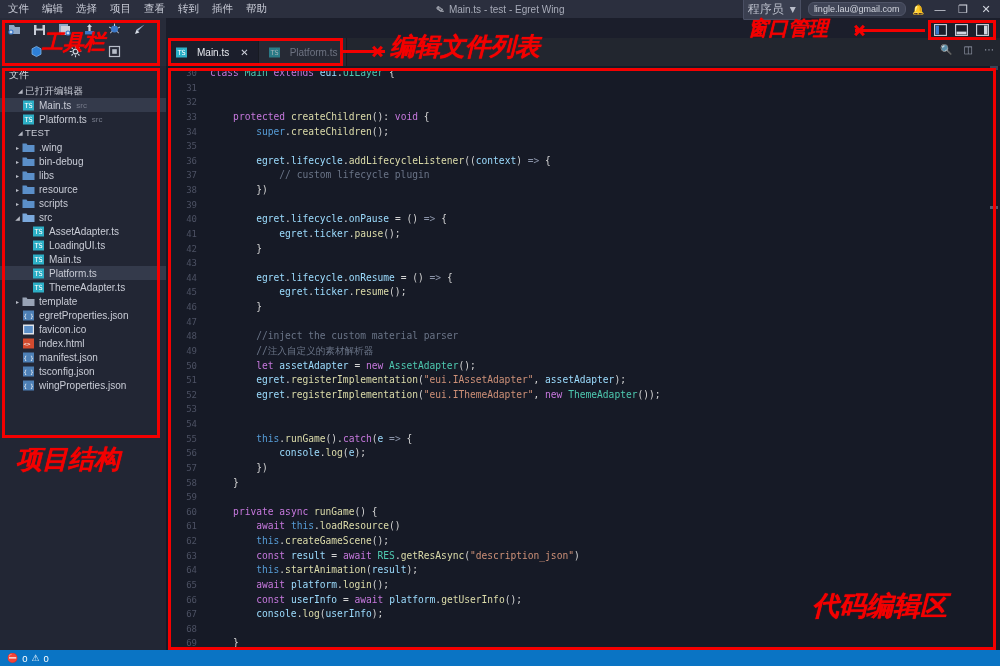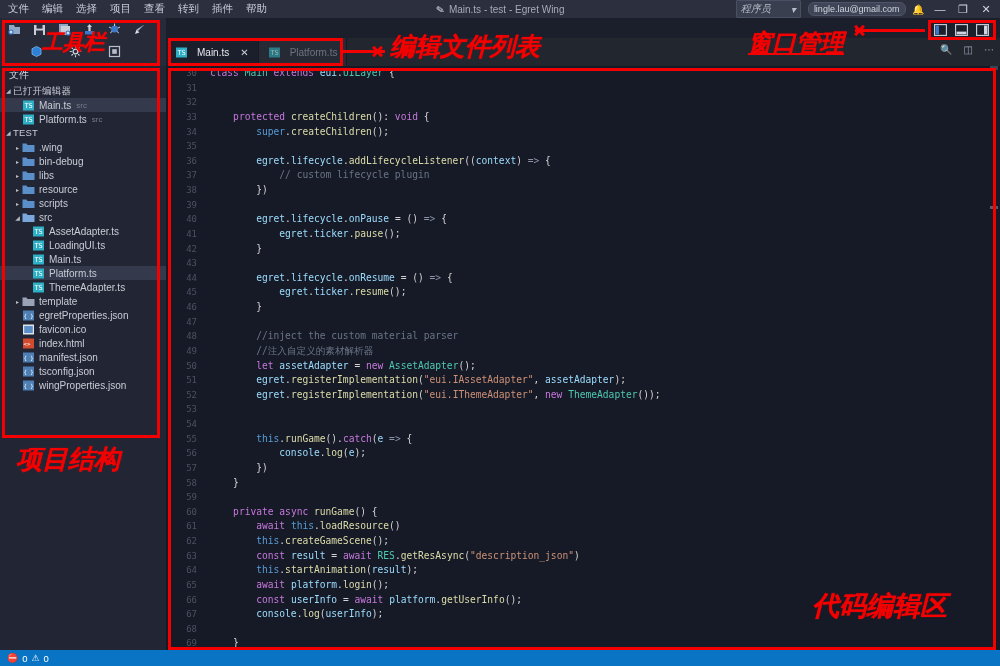--- a/index.html
+++ b/index.html
@@ -22,22 +22,22 @@
     position:absolute; left:0; right:0; text-align:center; font-size:10px;
     color:#a7abb8; pointer-events:none; display:flex; align-items:center;
     justify-content:center; gap:5px;
   }
   .quill{ color:#dde0e8; font-size:10px; transform:rotate(-10deg); display:inline-block;}
   #title-right{
     margin-left:auto; display:flex; align-items:center; gap:7px; padding-right:6px;
     position:relative; z-index:3;
   }
   .role-select{
-    background:#3a3f50; border:1px solid #4a4f63; color:#b9bdc9; font-size:10px;
-    padding:1px 4px; display:flex; align-items:center; gap:20px; border-radius:1px;font-style:italic;
+    background:#3a3f50; border:1px solid #4a4f63; color:#b9bdc9; font-size:12px;
+    padding:1px 4px; display:flex; align-items:center; gap:6px; border-radius:1px;
   }
   .email-box{
     background:#3f4456; border:1px solid #4f5467; color:#d2d5de; font-size:9px;
     padding:1px 5px; border-radius:6px;
   }
   .bell{ color:#d2d5de; font-size:10px; }
   .winbtn{ color:#d2d5de; font-size:11px; width:16px; text-align:center; }
 
   
   #toolbar{
@@ -53,21 +53,21 @@
   #sidebar{
     position:absolute; left:0; top:66px; width:166px; bottom:16px;
     background:#222634; overflow:hidden;
   }
   #side-head{
     height:18px; line-height:18px; padding-left:9px; font-size:10px;
     color:#d5d8e0; background:#222634;
   }
   .sec-head{
     height:14px; line-height:14px; font-size:9.5px; color:#c9ccd6;
-    display:flex; align-items:center; padding-left:4px; letter-spacing:.2px;
+    display:flex; align-items:center; padding-left:16px; letter-spacing:.2px;
   }
   .tri{ width:9px; font-size:6px; color:#b6b9c4; display:inline-block; text-align:center;}
   .tri.closed{ }
   .row{
     height:14px; display:flex; align-items:center; font-size:10px;
     color:#c9ccd6; white-space:nowrap;
   }
   .row.sel{ background:#343a4b; }
   .ind1{ padding-left:13px;}
   .ind2{ padding-left:22px;}
@@ -458,21 +458,21 @@
 <div class="anno-box" style="left:168px;top:38px;width:175px;height:28px;"></div>
 <div class="anno-line" style="left:343px;top:50px;width:42px;height:3px;"></div>
 <div class="anno-line" style="left:376px;top:45px;width:3px;height:13px;transform:rotate(-42deg);"></div>
 <div class="anno-line" style="left:376px;top:45px;width:3px;height:13px;transform:rotate(42deg);"></div>
 <div class="anno-txt" style="left:390px;top:30px;font-size:25px;text-align:right;">编辑文件列表</div>
 
 <div class="anno-box" style="left:928px;top:20px;width:68px;height:20px;"></div>
 <div class="anno-line" style="left:855px;top:29px;width:70px;height:3px;"></div>
 <div class="anno-line" style="left:858px;top:24px;width:3px;height:13px;transform:rotate(42deg);"></div>
 <div class="anno-line" style="left:858px;top:24px;width:3px;height:13px;transform:rotate(-42deg);"></div>
-<div class="anno-txt" style="left:748px;top:27px;font-size:24px;text-decoration:underline;">窗口管理</div>
+<div class="anno-txt" style="left:748px;top:15px;font-size:20px;">窗口管理</div>
 
 <div class="anno-box" style="left:168px;top:68px;width:828px;height:582px;"></div>
 <div class="anno-txt" style="left:812px;top:588px;font-size:27px;">代码编辑区</div>
 
 <div style="position:absolute;left:934px;top:24px;display:flex;gap:8px;z-index:22;">
   <span><svg width="13" height="12" viewBox="0 0 13 12">
         <rect x="0.6" y="0.6" width="11.8" height="10.8" fill="none" stroke="#cfd3dd" stroke-width="1.1"></rect>
         <rect x="1.6" y="1.6" width="3.4" height="8.8" fill="#3b78c8"></rect>
       </svg></span>
   <span><svg width="13" height="12" viewBox="0 0 13 12">

